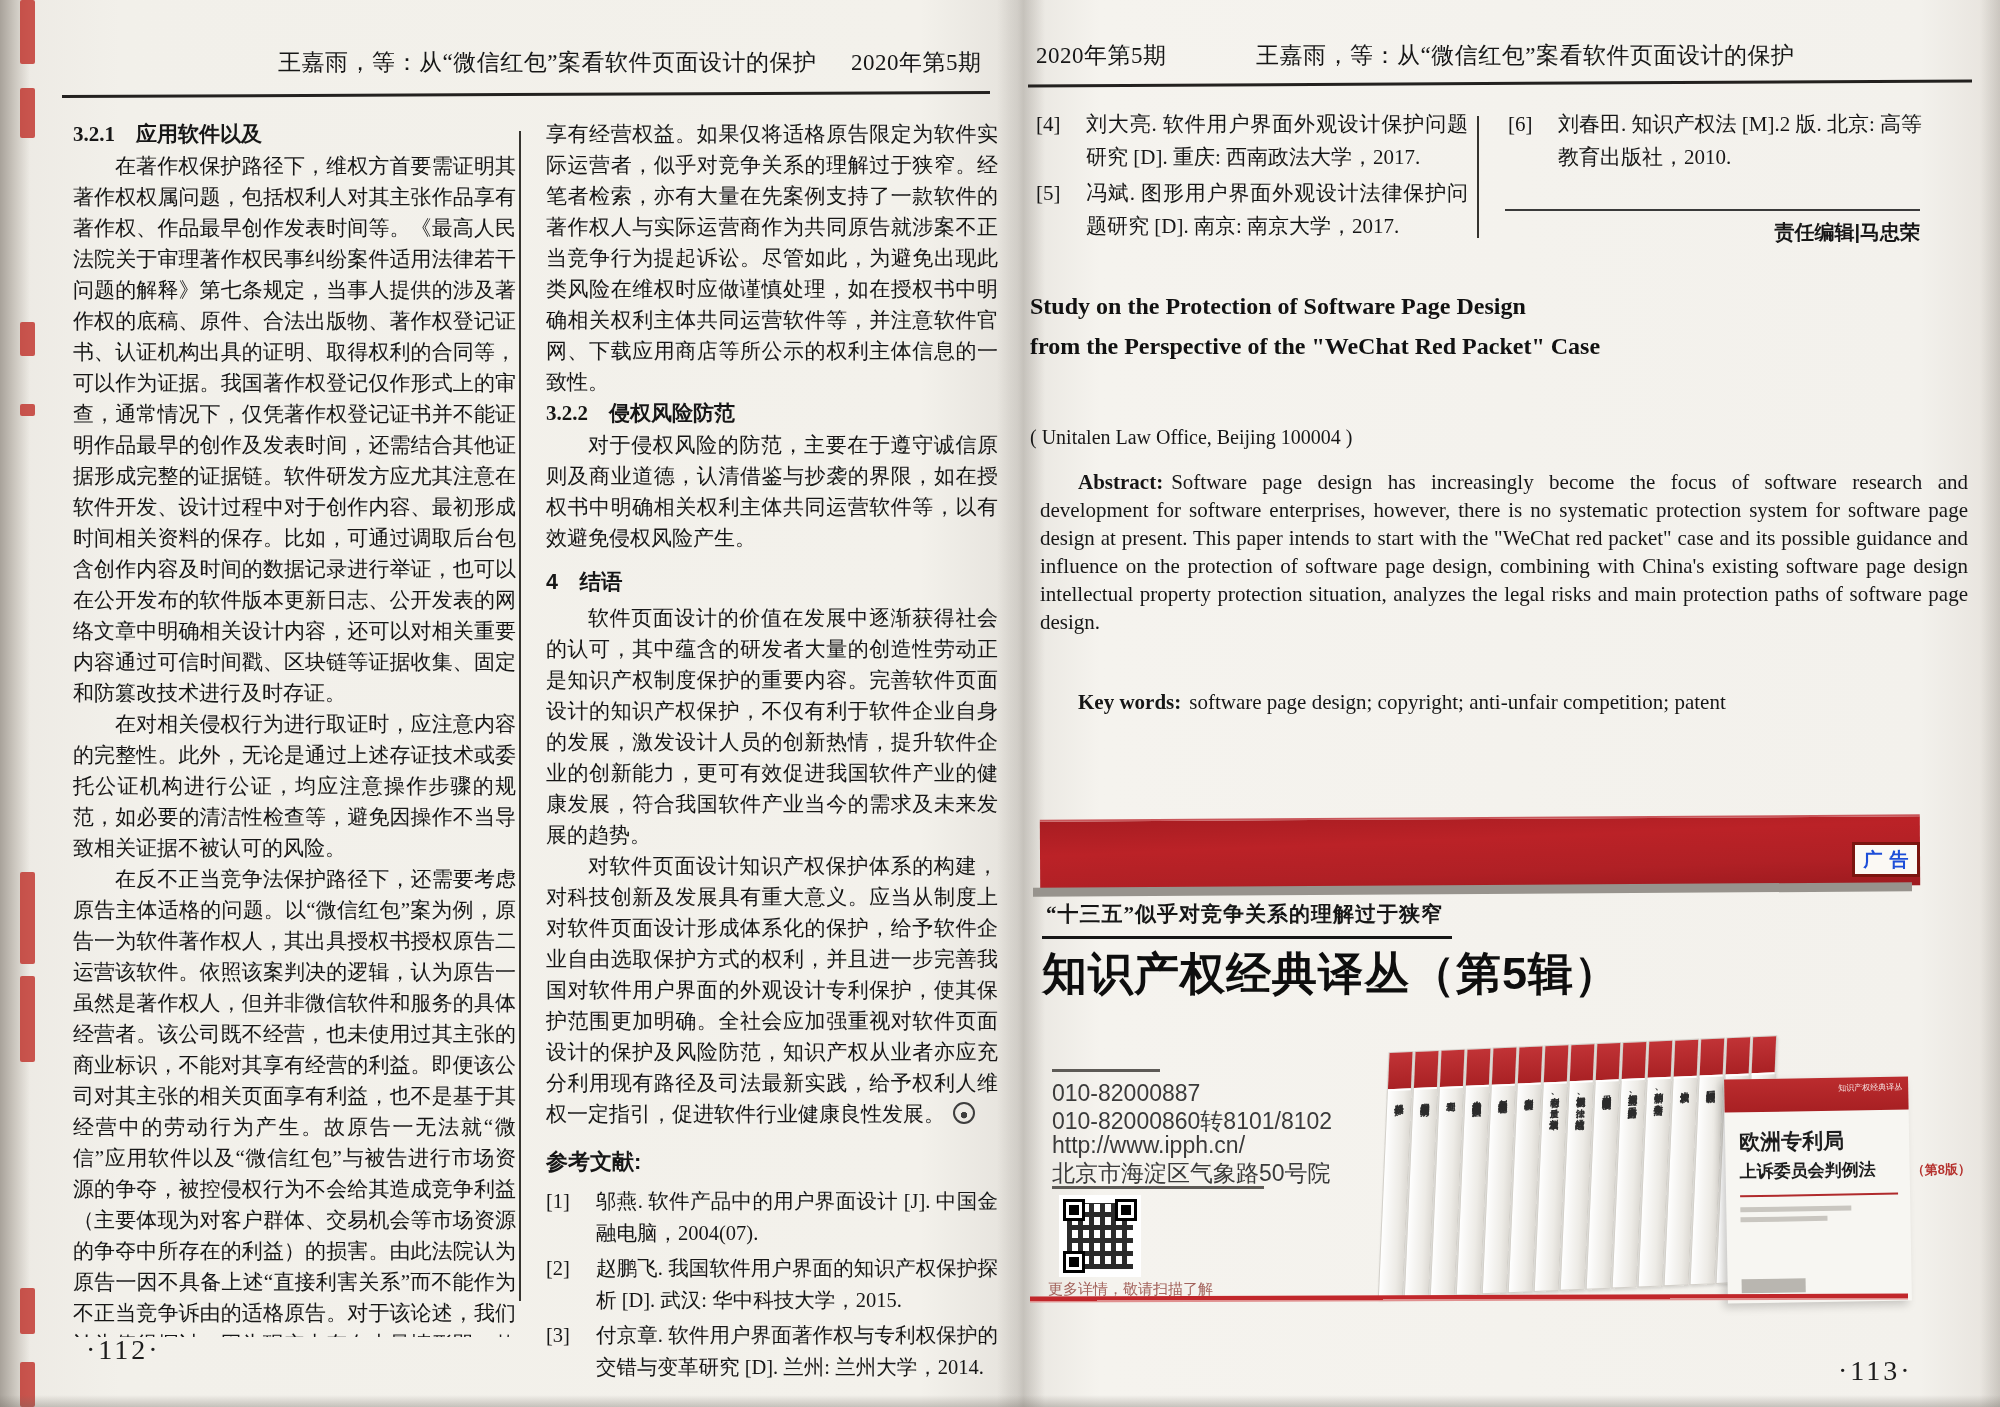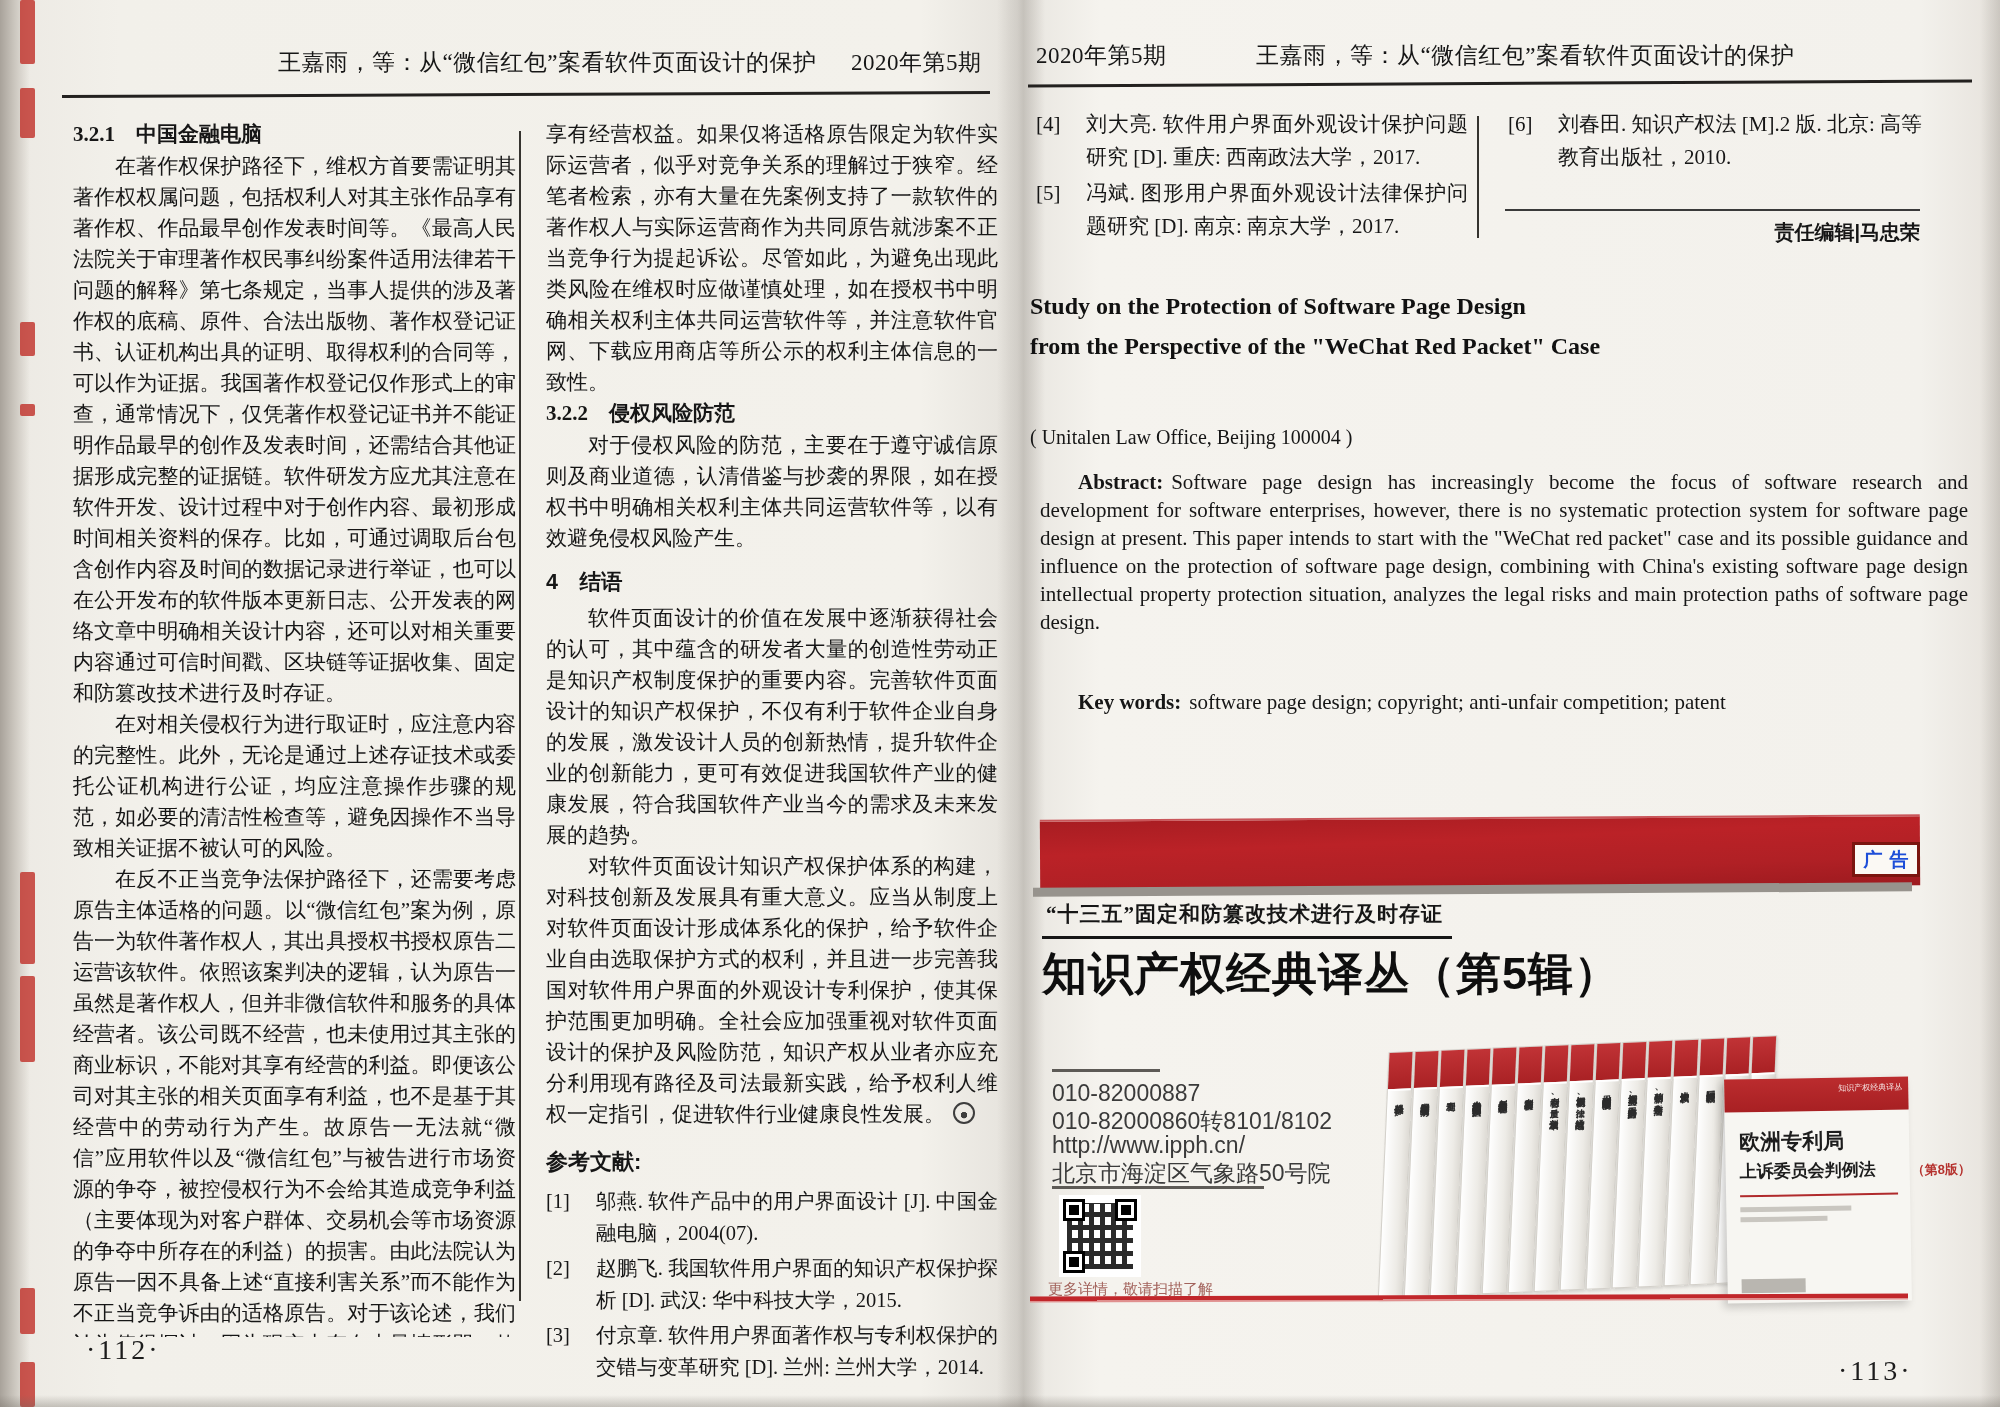--- a/index.html
+++ b/index.html
@@ -100,21 +100,21 @@
   <div class="abs gutter"></div>
   <div class="abs edge-right"></div>
   <div class="abs edge-bottom"></div>
 
   <div class="abs hdr-text" style="left:278px;top:47px;">王嘉雨，等：从“微信红包”案看软件页面设计的保护</div>
   <div class="abs hdr-text" style="left:851px;top:47px;">2020年第5期</div>
   <div class="abs rule" style="left:62px;top:93px;width:928px;height:3px;transform:rotate(-.25deg);"></div>
   <div class="abs vdivider" style="left:519px;top:131px;width:2px;height:1170px;"></div>
 
   <div class="abs col" id="col1">
-    <div class="h-num">3.2.1　中国金融电脑</div>
+    <div class="h-num">3.2.1　应用软件以及</div>
     <p>在著作权保护路径下，维权方首要需证明其著作权权属问题，包括权利人对其主张作品享有著作权、作品最早创作发表时间等。《最高人民法院关于审理著作权民事纠纷案件适用法律若干问题的解释》第七条规定，当事人提供的涉及著作权的底稿、原件、合法出版物、著作权登记证书、认证机构出具的证明、取得权利的合同等，可以作为证据。我国著作权登记仅作形式上的审查，通常情况下，仅凭著作权登记证书并不能证明作品最早的创作及发表时间，还需结合其他证据形成完整的证据链。软件研发方应尤其注意在软件开发、设计过程中对于创作内容、最初形成时间相关资料的保存。比如，可通过调取后台包含创作内容及时间的数据记录进行举证，也可以在公开发布的软件版本更新日志、公开发表的网络文章中明确相关设计内容，还可以对相关重要内容通过可信时间戳、区块链等证据收集、固定和防篡改技术进行及时存证。</p>
     <p>在对相关侵权行为进行取证时，应注意内容的完整性。此外，无论是通过上述存证技术或委托公证机构进行公证，均应注意操作步骤的规范，如必要的清洁性检查等，避免因操作不当导致相关证据不被认可的风险。</p>
     <p>在反不正当竞争法保护路径下，还需要考虑原告主体适格的问题。以“微信红包”案为例，原告一为软件著作权人，其出具授权书授权原告二运营该软件。依照该案判决的逻辑，认为原告一虽然是著作权人，但并非微信软件和服务的具体经营者。该公司既不经营，也未使用过其主张的商业标识，不能对其享有经营的利益。即便该公司对其主张的相关页面享有利益，也不是基于其经营中的劳动行为产生。故原告一无法就“微信”应用软件以及“微信红包”与被告进行市场资源的争夺，被控侵权行为不会给其造成竞争利益（主要体现为对客户群体、交易机会等市场资源的争夺中所存在的利益）的损害。由此法院认为原告一因不具备上述“直接利害关系”而不能作为不正当竞争诉由的适格原告。对于该论述，我们认为值得探讨，因为现实中存在大量情形即一款软件的著作权人和运营者分属不同主体，但二者具有密切联系并对软件均</p>
   </div>
 
   <div class="abs col" id="col2">
     <p class="noindent">享有经营权益。如果仅将适格原告限定为软件实际运营者，似乎对竞争关系的理解过于狭窄。经笔者检索，亦有大量在先案例支持了一款软件的著作权人与实际运营商作为共同原告就涉案不正当竞争行为提起诉讼。尽管如此，为避免出现此类风险在维权时应做谨慎处理，如在授权书中明确相关权利主体共同运营软件等，并注意软件官网、下载应用商店等所公示的权利主体信息的一致性。</p>
     <div class="h-num">3.2.2　侵权风险防范</div>
     <p>对于侵权风险的防范，主要在于遵守诚信原则及商业道德，认清借鉴与抄袭的界限，如在授权书中明确相关权利主体共同运营软件等，以有效避免侵权风险产生。</p>
     <div class="h-black">4　结语</div>
@@ -168,21 +168,21 @@
   <div class="abs en-para" style="top:468px;">
     <span class="en-label">Abstract:</span><span>Software page design has increasingly become the focus of software research and development for software enterprises, however, there is no systematic protection system for software page design at present. This paper intends to start with the "WeChat red packet" case and its possible guidance and influence on the protection of software page design, combining with China's existing software page design intellectual property protection situation, analyzes the legal risks and main protection paths of software page design.</span>
   </div>
   <div class="abs en-para" style="top:656px;margin-top:32px;">
     <span class="en-label">Key words:</span><span>software page design; copyright; anti-unfair competition; patent</span>
   </div>
 
   <div class="abs ad-banner"></div>
   <div class="abs ad-gray"></div>
   <div class="abs ad-badge">广告</div>
-  <div class="abs ad-project">“十三五”固定和防篡改技术进行及时存证</div>
+  <div class="abs ad-project">“十三五”似乎对竞争关系的理解过于狭窄</div>
   <div class="abs ad-rule"></div>
   <div class="abs ad-series">知识产权经典译丛（第5辑）</div>
 
   <div class="abs contact-rule" style="left:1052px;top:1069px;width:108px;"></div>
   <div class="abs contact-line" style="top:1080px;">010-82000887</div>
   <div class="abs contact-line" style="top:1106px;">010-82000860转8101/8102</div>
   <div class="abs contact-line" style="top:1132px;">http://www.ipph.cn/</div>
   <div class="abs contact-line" style="top:1158px;">北京市海淀区气象路50号院</div>
   <div class="abs contact-rule" style="left:1052px;top:1186px;width:212px;"></div>
 

